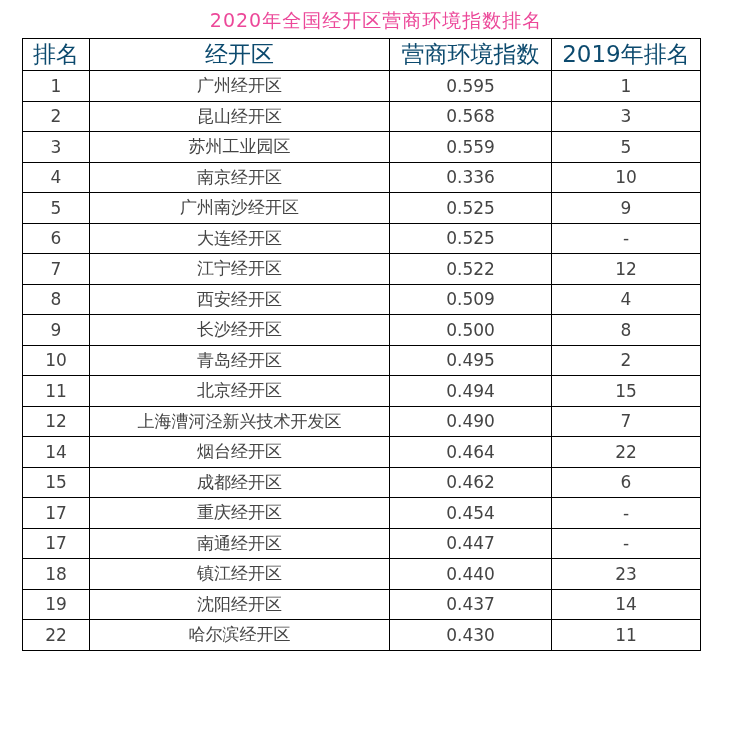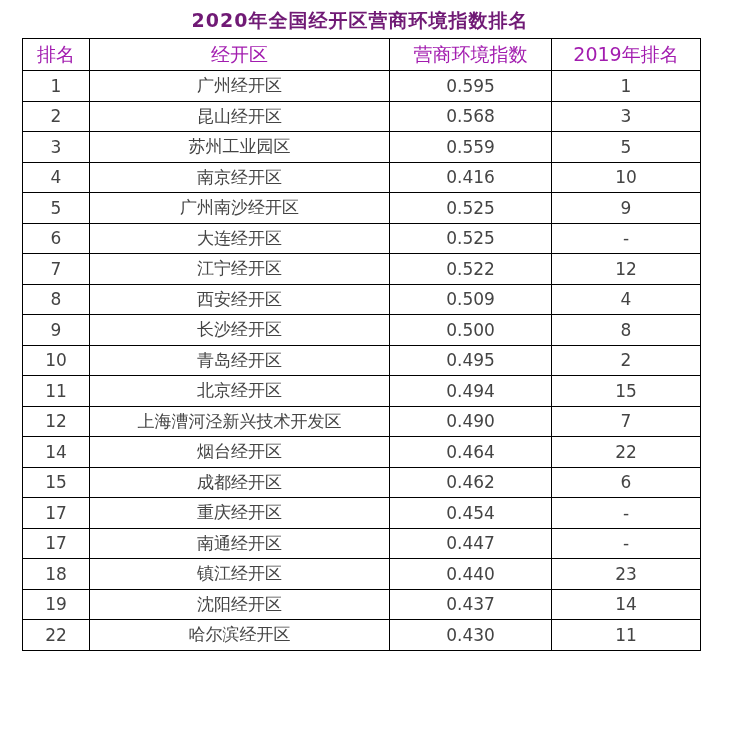--- a/index.html
+++ b/index.html
@@ -1,20 +1,20 @@
 <!DOCTYPE html>
 <html><head>
 <meta charset="utf-8">
 <style>
   html, body { margin: 0; padding: 0; background: #ffffff; }
   body { width: 736px; height: 753px; overflow: hidden; position: relative; font-family: "DejaVu Sans", sans-serif; color: #333; }
-  .title { position: absolute; left: 0; top: 8px; width: 720px; text-align: center; font-size: 19px; font-weight: bold; color: #701a75; letter-spacing: 1px; }
+  .title { position: absolute; left: 16px; top: 8px; width: 720px; text-align: center; font-size: 19px; font-weight: normal; color: #ec4899; letter-spacing: 1px; }
   table.rank { position: absolute; left: 22px; top: 38px; border-collapse: collapse; table-layout: fixed; width: 678px; }
   table.rank td, table.rank th { border: 1.5px solid #000; height: 29.5px; padding: 0; text-align: center; vertical-align: middle; }
-  table.rank th { font-size: 19px; font-weight: normal; color: #a21caf; height: 31px; }
+  table.rank th { font-size: 23px; font-weight: normal; color: #0c4a6e; height: 31px; }
   table.rank td { font-size: 17px; color: #444; }
   col.c1 { width: 67px; } col.c2 { width: 300px; } col.c3 { width: 162px; } col.c4 { width: 149px; }
 </style>
 </head>
 <body>
 
 <div class="title">2020年全国经开区营商环境指数排名</div>
 
 <table class="rank">
   <colgroup>
@@ -46,21 +46,21 @@
       </tr>
       <tr>
         <td>3</td>
         <td>苏州工业园区</td>
         <td>0.559</td>
         <td>5</td>
       </tr>
       <tr>
         <td>4</td>
         <td>南京经开区</td>
-        <td>0.416</td>
+        <td>0.336</td>
         <td>10</td>
       </tr>
       <tr>
         <td>5</td>
         <td>广州南沙经开区</td>
         <td>0.525</td>
         <td>9</td>
       </tr>
       <tr>
         <td>6</td>

